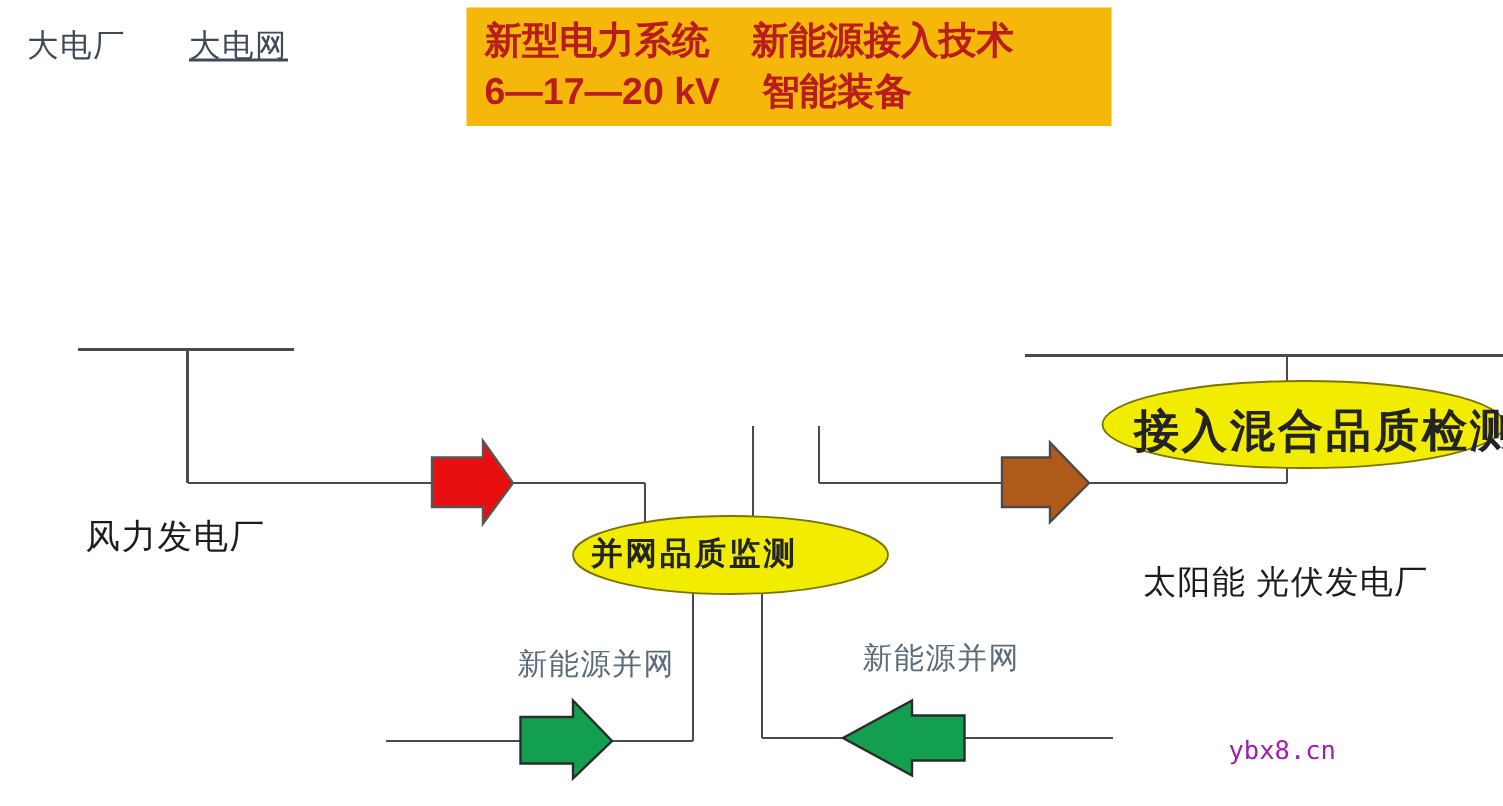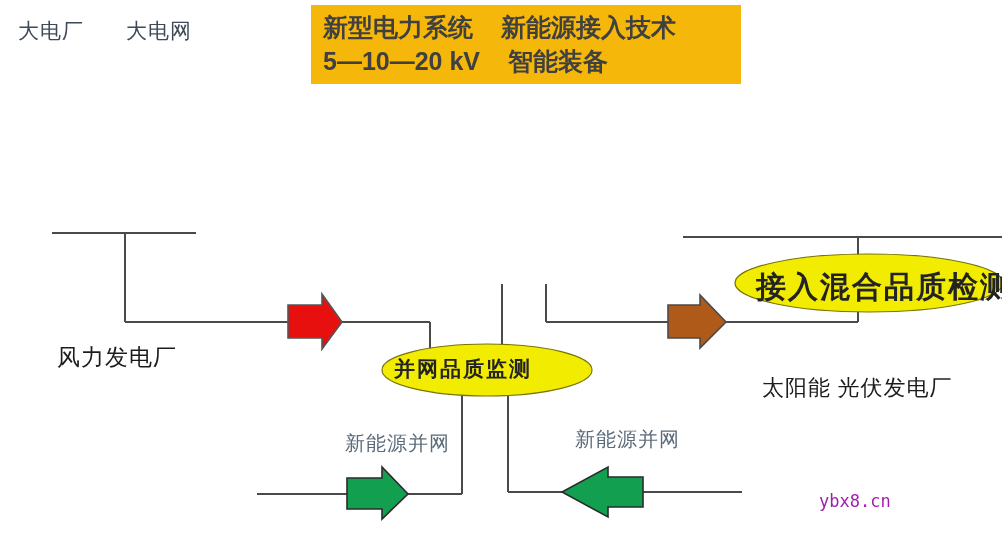--- a/index.html
+++ b/index.html
@@ -28,39 +28,39 @@
     line-height: 1.15;
   }
   
   #lbl-big-plant, #lbl-big-grid {
     font-size: 21px;
     color: #3f4a58;
     font-family: "Liberation Sans", "DejaVu Sans", sans-serif;
     letter-spacing: 1px;
   }
   #lbl-big-plant { left: 18px;  top: 19px; }
-  #lbl-big-grid  { left: 126px; top: 19px; }
+  #lbl-big-grid  { left: 126px; top: 19px; text-decoration: underline; }
 
   
   #banner {
     position: absolute;
     left: 311px;
     top: 5px;
     width: 430px;
     height: 79px;
     background: #f5b70a;
     box-sizing: border-box;
     padding: 6px 0 0 12px;
   }
   #banner .line1,
   #banner .line2 {
     font-family: "Liberation Sans", "DejaVu Sans", sans-serif;
     font-size: 25px;
     font-weight: 700;
-    color: #404040;
+    color: #b91c1c;
     white-space: nowrap;
     line-height: 1.35;
   }
   #banner .seg-gap { display: inline-block; width: 14px; }
 
   
   #lbl-consumer {
     left: 789px;
     top: 29px;
     font-size: 22px;
@@ -170,21 +170,21 @@
   <div class="lbl" id="lbl-big-plant">大电厂</div>
   <div class="lbl" id="lbl-big-grid">大电网</div>
 
   <div id="banner">
     <div class="line1">
       <span>新型电力系统</span>
       <span class="seg-gap"></span>
       <span>新能源接入技术</span>
     </div>
     <div class="line2">
-      <span>5—10—20 kV</span>
+      <span>6—17—20 kV</span>
       <span class="seg-gap"></span>
       <span>智能装备</span>
     </div>
   </div>
 
 
   <div class="lbl" id="lbl-solar">太阳能 光伏发电厂</div>
   <div class="lbl" id="lbl-wind">风力发电厂</div>
 
   <div class="lbl grid-caption" id="lbl-connect-left">新能源并网</div>

